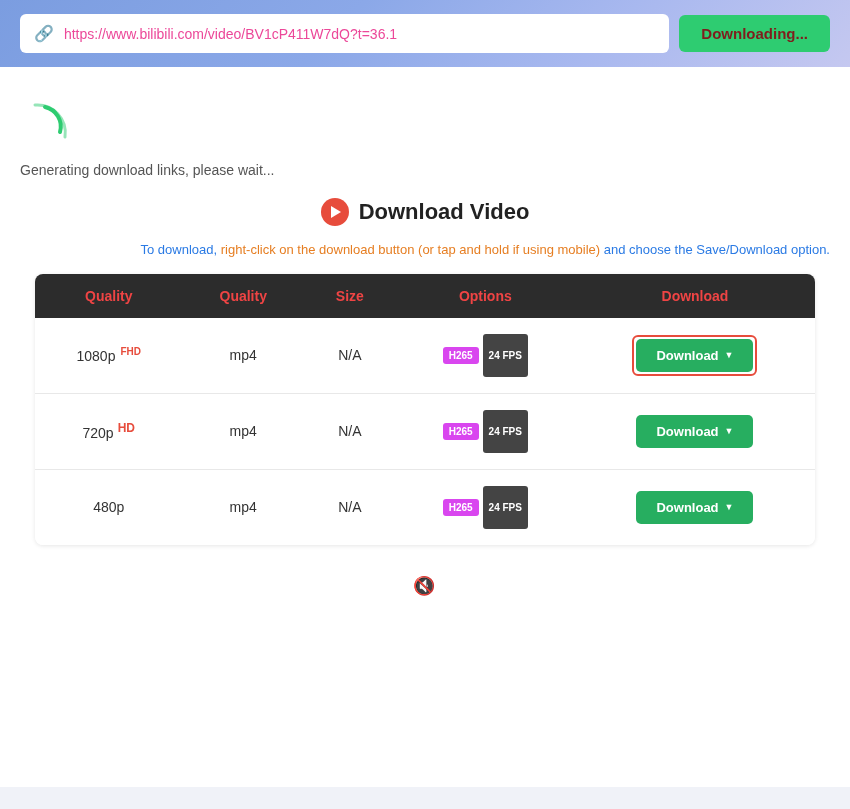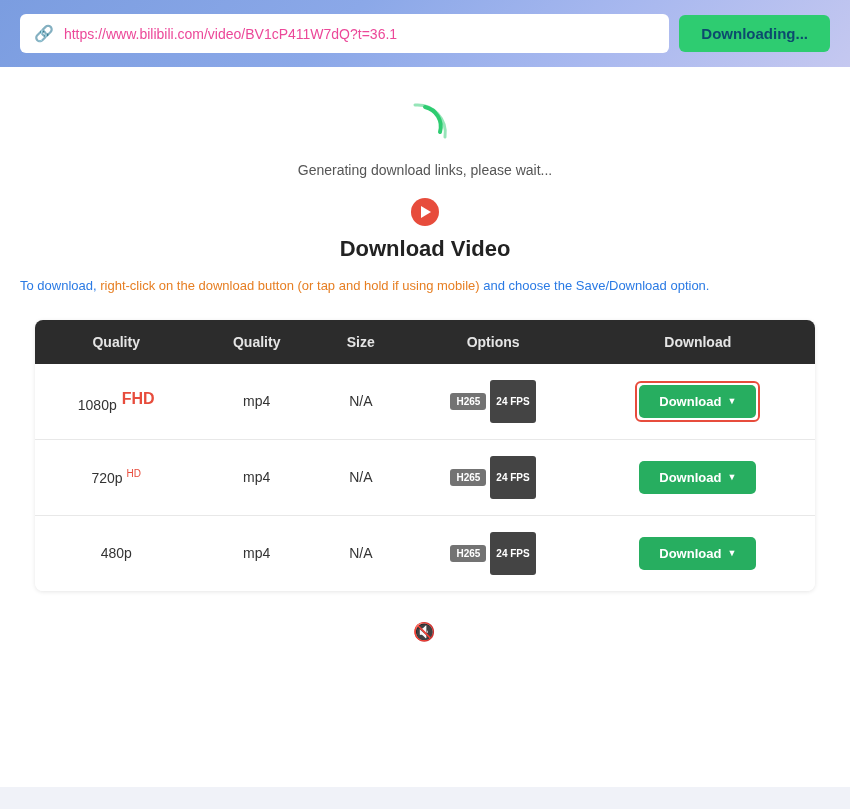--- a/index.html
+++ b/index.html
@@ -30,21 +30,21 @@
       color: #999;
       font-size: 16px;
     }
     .url-text {
       font-size: 14px;
       color: #ec4899;
       flex: 1;
     }
     .download-btn-top {
       background: #2ecc71;
-      color: #0c4a6e;
+      color: #7f1d1d;
       border: none;
       border-radius: 6px;
       padding: 10px 22px;
       font-size: 15px;
       font-weight: bold;
       cursor: pointer;
       white-space: nowrap;
     }
 
     
@@ -52,41 +52,40 @@
       background: white;
       margin: 0;
       padding: 30px 20px 40px;
       min-height: 720px;
     }
 
     
     .spinner-area {
       display: flex;
       flex-direction: column;
-      align-items: center;
+      align-items: flex-start;
       margin-bottom: 20px;
     }
     .spinner-icon {
       width: 50px;
       height: 50px;
       margin-bottom: 15px;
     }
     .spinner-text {
       color: #555;
       font-size: 14px;
     }
 
     
     .download-title-row {
       display: flex;
       align-items: center;
       justify-content: center;
       gap: 10px;
       margin-bottom: 14px;
-      flex-direction: column;
     }
     .play-icon-circle {
       width: 28px;
       height: 28px;
       background: #e74c3c;
       border-radius: 50%;
       display: flex;
       align-items: center;
       justify-content: center;
     }
@@ -98,43 +97,43 @@
       margin-left: 2px;
     }
     .download-title {
       font-size: 22px;
       font-weight: bold;
       color: #222;
     }
 
     
     .info-text {
-      text-align: left;
+      text-align: right;
       font-size: 13px;
       color: #2a7ae4;
-      margin-bottom: 24px;
+      margin-bottom: 14px;
       line-height: 1.5;
     }
     .info-text span.orange {
       color: #e67e22;
     }
 
     
     .download-table {
       width: 100%;
       max-width: 780px;
       margin: 0 auto;
       border-collapse: collapse;
       border-radius: 8px;
       overflow: hidden;
       box-shadow: 0 1px 4px rgba(0,0,0,0.1);
     }
     .download-table thead tr {
       background: #2c2c2c;
-      color: #e5e5e5;
+      color: #ef4444;
     }
     .download-table thead th {
       padding: 14px 16px;
       font-size: 14px;
       font-weight: 600;
       text-align: center;
     }
     .download-table tbody tr {
       border-bottom: 1px solid #e8e8e8;
       background: white;
@@ -171,21 +170,21 @@
     .size-cell {
       color: #999;
     }
     .options-cell {
       display: flex;
       justify-content: center;
       gap: 4px;
       align-items: center;
     }
     .badge {
-      background: #737373;
+      background: #d946ef;
       color: white;
       font-size: 10px;
       font-weight: bold;
       padding: 3px 6px;
       border-radius: 3px;
     }
     .badge-dark {
       background: #444;
       color: white;
       font-size: 10px;
@@ -270,33 +269,33 @@
       <tr>
         <th>Quality</th>
         <th>Quality</th>
         <th>Size</th>
         <th>Options</th>
         <th>Download</th>
       </tr>
     </thead>
     <tbody id="table-body">
     <tr>
-          <td class="quality-cell">1080p<sup class="fhd-badge" style="color: rgb(231, 76, 60); font-size: 16px; font-weight: bold; vertical-align: super; margin-left: 5px;">FHD</sup></td>
+          <td class="quality-cell">1080p<sup class="fhd-badge" style="color: rgb(231, 76, 60); font-size: 10px; font-weight: bold; vertical-align: super; margin-left: 5px;">FHD</sup></td>
           <td class="format-cell">mp4</td>
           <td class="size-cell">N/A</td>
           <td>
             <div class="options-cell">
               <span class="badge">H265</span>
               <span class="badge-dark">24 FPS</span>
             </div>
           </td>
           <td><div class="dl-btn-wrapper-highlighted"><button class="dl-button">Download <span class="arrow-down">▼</span></button></div></td>
         </tr>
         <tr>
-          <td class="quality-cell">720p<sup class="hd-badge" style="color: rgb(231, 76, 60); font-size: 10px; font-weight: normal; vertical-align: super; margin-left: 4px;">HD</sup></td>
+          <td class="quality-cell">720p<sup class="hd-badge" style="color: rgb(231, 76, 60); font-size: 12px; font-weight: bold; vertical-align: super; margin-left: 4px;">HD</sup></td>
           <td class="format-cell">mp4</td>
           <td class="size-cell">N/A</td>
           <td>
             <div class="options-cell">
               <span class="badge">H265</span>
               <span class="badge-dark">24 FPS</span>
             </div>
           </td>
           <td>
             <button class="dl-button">Download <span class="arrow-down">▼</span></button>

